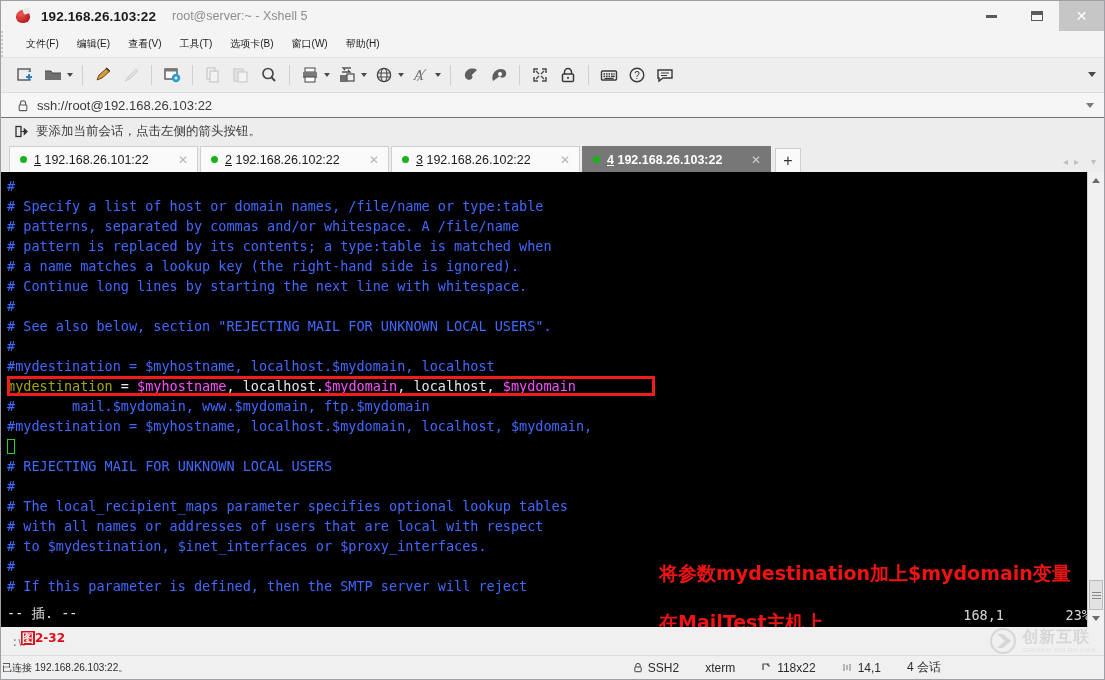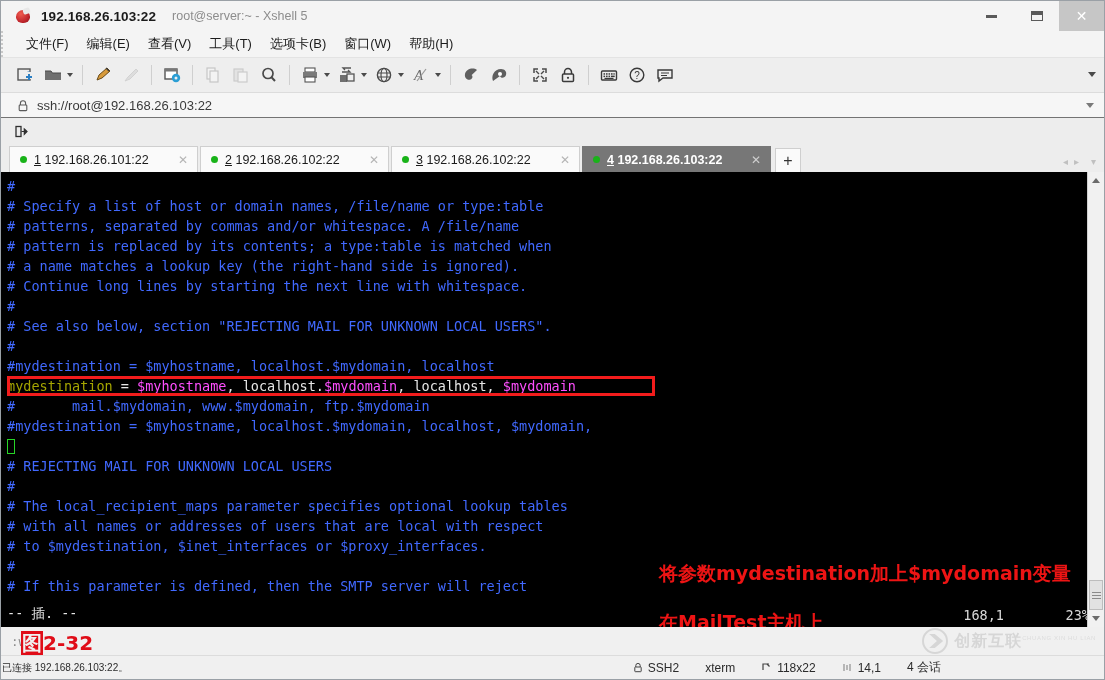--- a/index.html
+++ b/index.html
@@ -51,21 +51,21 @@
   .wbtn.close { background: #c6c6c6; color: #ffffff; font-size: 14px; }
   .wbtn .minglyph { width: 11px; height: 3px; background:#5a5a5a; display:block; }
   .wbtn .maxglyph { width: 12px; height: 10px; border: 1.6px solid #5a5a5a; border-top-width: 4px; display:block; }
 
   
   .menubar {
     height: 26px; min-height:26px; display: flex; align-items: center;
     background: #f4f4f4; padding-left: 14px; border-left: 2px dotted #c9c9c9;
   }
   .menuitem {
-    font-size: 13px; color: #1b1b1b; padding: 3px 9px; white-space: nowrap;
+    font-size: 10px; color: #1b1b1b; padding: 3px 9px; white-space: nowrap;
   }
 
   
   .toolbar {
     height: 35px; min-height:35px; display: flex; align-items: center;
     background: #eeeeee; border-top: 1px solid #e3e3e3; padding-left: 10px;
     position: relative;
   }
   .tbsep { width: 1px; height: 20px; background: #cfcfcf; margin: 0 6px; }
   .tbitem { display: flex; align-items: center; height: 26px; padding: 0 3px; }
@@ -164,30 +164,30 @@
       background: repeating-linear-gradient(to bottom, #8a8a8a 0 1px, transparent 1px 3px); }
   .sb-arrow .tri-up { width:0;height:0;border-left:4px solid transparent;border-right:4px solid transparent;border-bottom:5px solid #6b6b6b;}
   .sb-arrow .tri-dn { width:0;height:0;border-left:4px solid transparent;border-right:4px solid transparent;border-top:5px solid #6b6b6b;}
 
   
   .caption-strip {
     height: 28px; min-height:28px; background:#f0f0f0; position: relative;
     display:flex; align-items:center; padding-left: 10px;
   }
   .cap-vw { font-size: 12.5px; color:#8d8d8d; font-family:"DejaVu Sans Mono", monospace; }
-  .cap-fig { position:absolute; left: 20px; top: 3px; font-size: 20px; font-weight: bold; color:#e00d18;
+  .cap-fig { position:absolute; left: 20px; top: 3px; font-size: 12px; font-weight: bold; color:#e00d18;
              font-family:"DejaVu Sans", sans-serif; }
   .cap-fig .boxed { background:#e00d18; color:#f0f0f0; padding: 0 1px; }
 
   .watermark { position:absolute; right: 8px; top: 1px; display:flex; align-items:center; opacity:.42; }
   .wm-logo { width: 26px; height: 26px; border-radius:50%; border:2.5px solid #b4b4b4;
              position:relative; margin-right: 6px; }
   .wm-logo:after{content:""; position:absolute; left:5px; top:4px; width:14px;height:14px;
       background:#b4b4b4; clip-path: polygon(0 0, 40% 0, 100% 50%, 40% 100%, 0 100%, 55% 50%); }
-  .wm-txt { display:flex; flex-direction:row; line-height:1; }
+  .wm-txt { display:flex; flex-direction:column; line-height:1; }
   .wm-cn { font-size: 16px; font-weight:bold; color:#b4b4b4; letter-spacing: 1px; }
   .wm-en { font-size: 6px; color:#c2c2c2; letter-spacing: .6px; margin-top:2px; }
 
   
   .statusbar {
     height: 24px; min-height:24px; background:#f0f0f0; border-top:1px solid #dcdcdc;
     display:flex; align-items:center; position: relative;
   }
   .sb-left { font-size: 10px; color:#2b2b2b; margin-left: 1px; }
   .sb-cell { display:flex; align-items:center; font-size: 12px; color:#2b2b2b; }
@@ -457,20 +457,21 @@
     <span class="addr-caret"></span>
   </div>
 
   <div class="hintbar">
     <span style="display:flex;">
       <svg width="13" height="13" viewBox="0 0 13 13">
           <rect x="1" y="1.5" width="5" height="10" fill="none" stroke="#2f2f2f" stroke-width="1.3"></rect>
           <path d="M6.5 6.5h5M9.3 4l2.7 2.5L9.3 9.2z" fill="#2f2f2f" stroke="#2f2f2f" stroke-width="1.2"></path>
         </svg>
     </span>
+    <span class="hint-text">要添加当前会话，点击左侧的箭头按钮。</span>
   </div>
 
   <div class="tabbar">
     <div class="tab">
       <span class="dot"></span>
       <span class="lbl"><span class="n">1</span>&nbsp;<span>192.168.26.101:22</span></span>
       <span class="x">✕</span>
     </div>
     <div class="tab">
       <span class="dot"></span>

